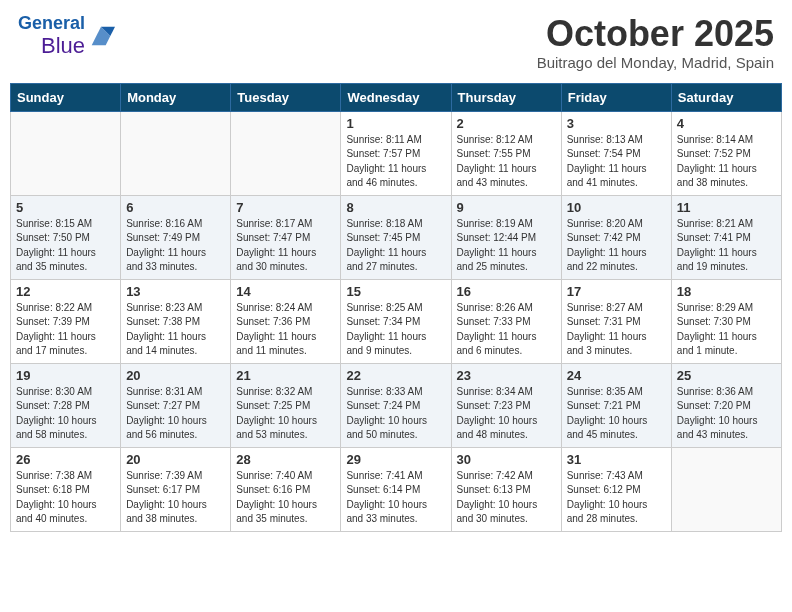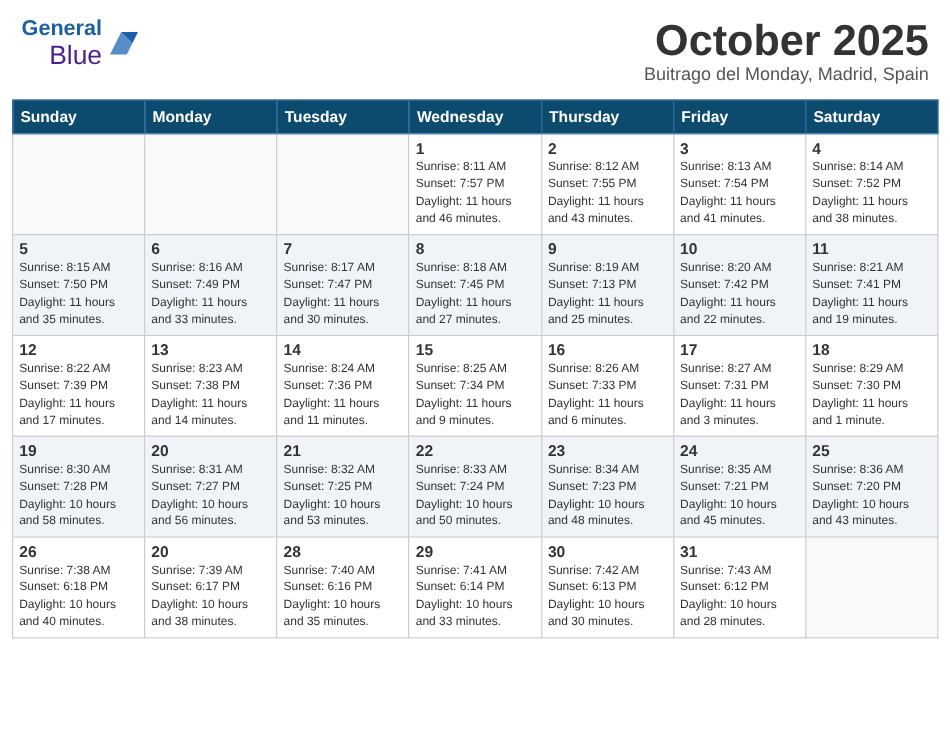--- a/index.html
+++ b/index.html
@@ -178,21 +178,21 @@
         </td>
         <td>
           <span class="day-number">8</span>
           <div class="day-info">Sunrise: 8:18 AM
 Sunset: 7:45 PM
 Daylight: 11 hours and 27 minutes.</div>
         </td>
         <td>
           <span class="day-number">9</span>
           <div class="day-info">Sunrise: 8:19 AM
-Sunset: 7:13 PM
+Sunset: 12:44 PM
 Daylight: 11 hours and 25 minutes.</div>
         </td>
         <td>
           <span class="day-number">10</span>
           <div class="day-info">Sunrise: 8:20 AM
 Sunset: 7:42 PM
 Daylight: 11 hours and 22 minutes.</div>
         </td>
         <td>
           <span class="day-number">11</span>

